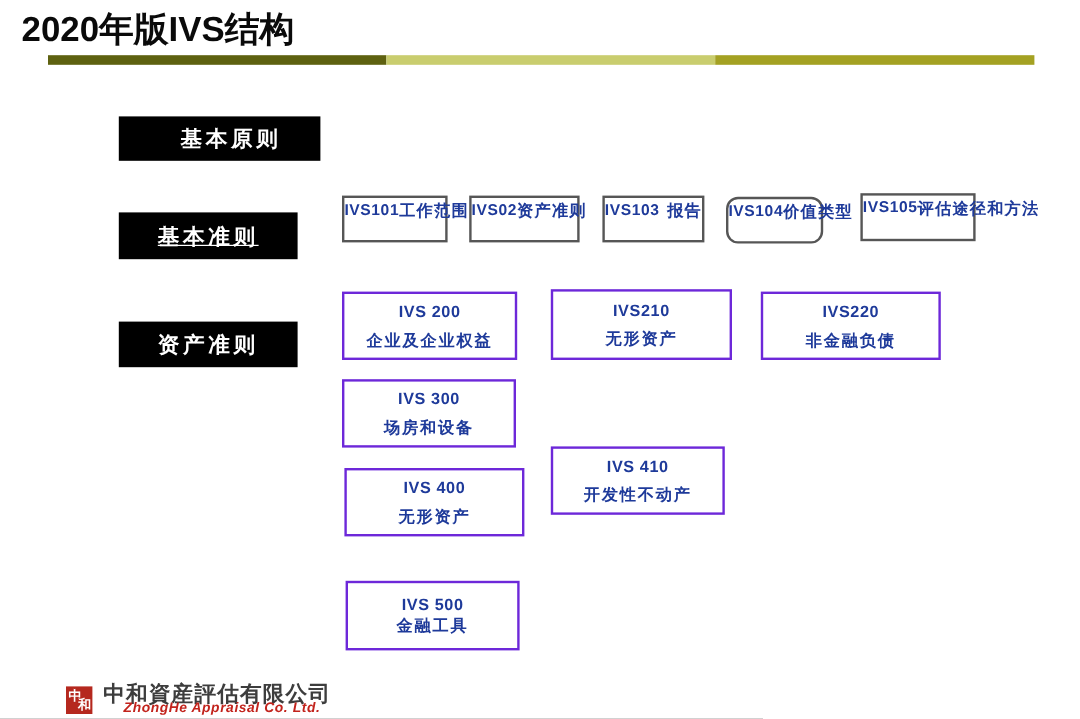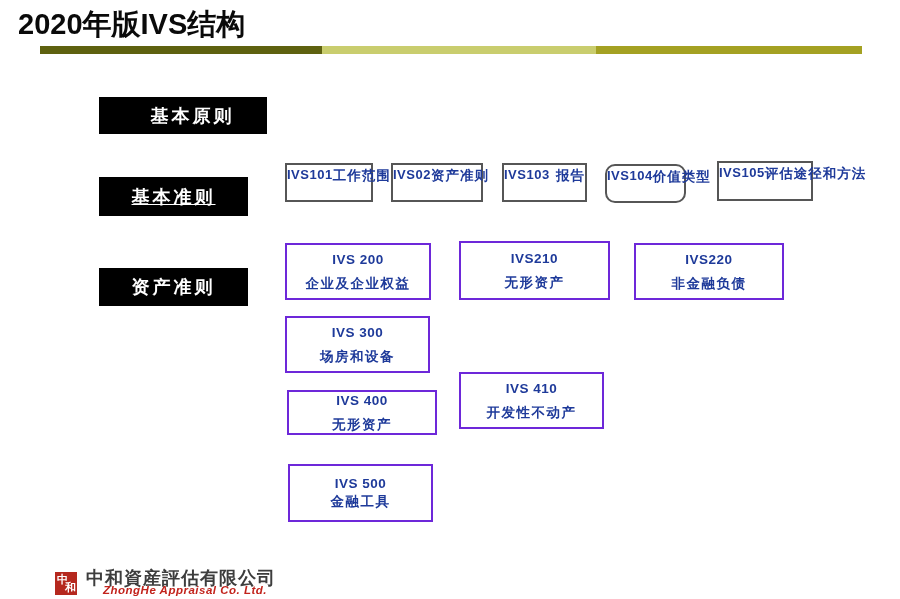--- a/index.html
+++ b/index.html
@@ -62,23 +62,23 @@
     color:#1e3a9a;text-align:center;
     display:flex;flex-direction:column;align-items:center;justify-content:center;
     box-sizing:border-box;gap:9px;
   }
   .assetbox .code{font-size:13.5px;font-weight:bold;letter-spacing:0.5px;line-height:14px;}
   .assetbox .cname{font-size:13.5px;font-weight:bold;letter-spacing:1.5px;line-height:15px;white-space:nowrap;}
   .a200{left:285px;top:243px;width:146px;height:57px;}
   .a210{left:459px;top:241px;width:151px;height:59px;}
   .a220{left:634px;top:243px;width:150px;height:57px;}
   .a300{left:285px;top:316px;width:145px;height:57px;}
-  .a400{left:287px;top:390px;width:150px;height:45px;}
+  .a400{left:287px;top:390px;width:150px;height:57px;}
   .a410{left:459px;top:372px;width:145px;height:57px;}
-  .a500{left:288px;top:464px;width:145px;height:58px;gap:3px;}
+  .a500{left:288px;top:484px;width:145px;height:58px;gap:3px;}
   
   .seal{
     position:absolute;left:55px;top:572px;width:22px;height:23px;
     background:#b5281e;
   }
   .seal .c1{position:absolute;left:2px;top:0px;color:#fff;font-size:11px;font-weight:bold;font-family:"Liberation Serif", serif;}
   .seal .c2{position:absolute;right:1px;bottom:0px;color:#fff;font-size:11px;font-weight:bold;font-family:"Liberation Serif", serif;}
   .company-cn{
     position:absolute;left:86px;top:566px;
     font-family:"Liberation Serif", serif;

